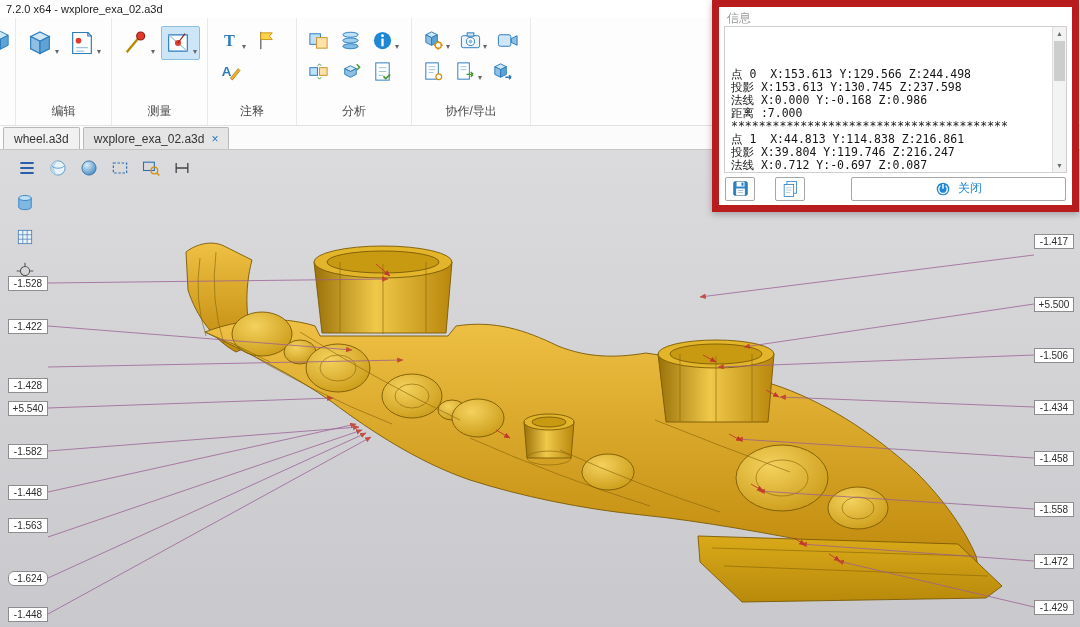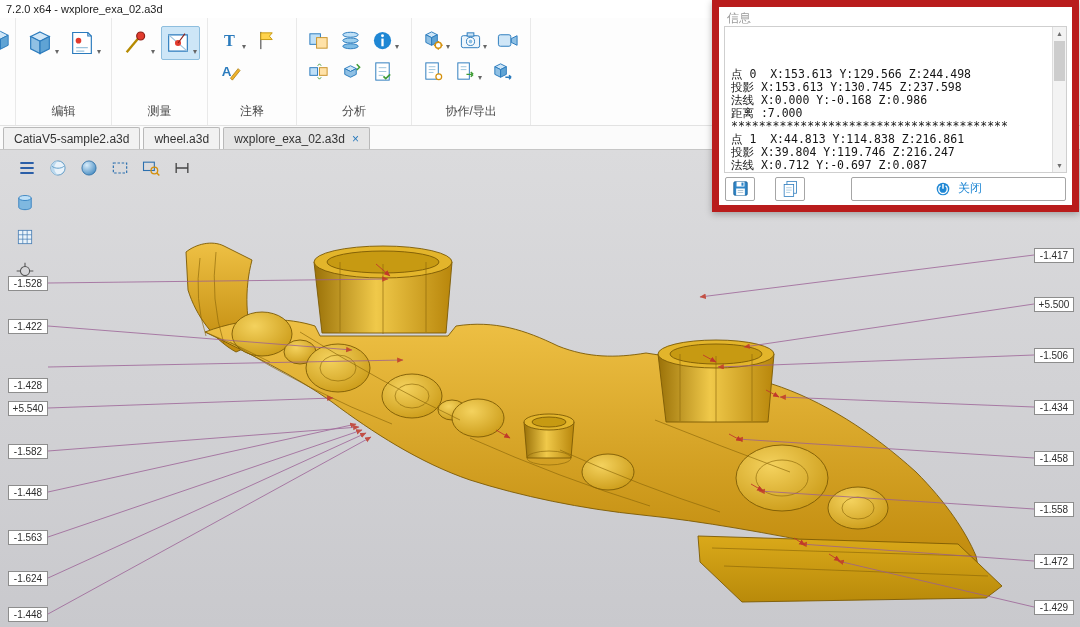--- a/index.html
+++ b/index.html
@@ -401,24 +401,20 @@
               </span>
             </div>
           </div>
           <div class="rlabel">协作/导出</div>
         </div>
       </div>
   </div>
 
   <div class="tabbar">
 
-      <div class="tab">
-        <span class="tlabel">CatiaV5-sample2.a3d</span>
-
-      </div>
 
       <div class="tab">
         <span class="tlabel">wheel.a3d</span>
 
       </div>
 
       <div class="tab active">
         <span class="tlabel">wxplore_exa_02.a3d</span>
         <span class="close">×</span>
       </div>
@@ -584,27 +580,27 @@
     </div>
 
     <div id="flags-left">
 
     <div class="flag" style="top: 126px;"><span>-1.528</span></div>
         <div class="flag" style="top: 169px;"><span>-1.422</span></div>
         <div class="flag" style="top: 228px;"><span>-1.428</span></div>
         <div class="flag" style="top: 251px;"><span>+5.540</span></div>
         <div class="flag" style="top: 294px;"><span>-1.582</span></div>
         <div class="flag" style="top: 335px;"><span>-1.448</span></div>
-        <div class="flag" style="top: 380px;"><span>-1.563</span></div>
-        <div class="flag" style="top: 421px;"><span>-1.624</span></div>
+        <div class="flag" style="top: 368px;"><span>-1.563</span></div>
+        <div class="flag" style="top: 421px; border-radius: 6px;"><span>-1.624</span></div>
         <div class="flag" style="top: 457px;"><span>-1.448</span></div>
       </div>
     <div id="flags-right">
 
-    <div class="flag" style="top: 98px;"><span>-1.417</span></div>
+    <div class="flag" style="top: 84px;"><span>-1.417</span></div>
         <div class="flag" style="top: 147px;"><span>+5.500</span></div>
         <div class="flag" style="top: 198px;"><span>-1.506</span></div>
         <div class="flag" style="top: 250px;"><span>-1.434</span></div>
         <div class="flag" style="top: 301px;"><span>-1.458</span></div>
         <div class="flag" style="top: 352px;"><span>-1.558</span></div>
         <div class="flag" style="top: 404px;"><span>-1.472</span></div>
         <div class="flag" style="top: 450px;"><span>-1.429</span></div>
       </div>
   </div>
 

